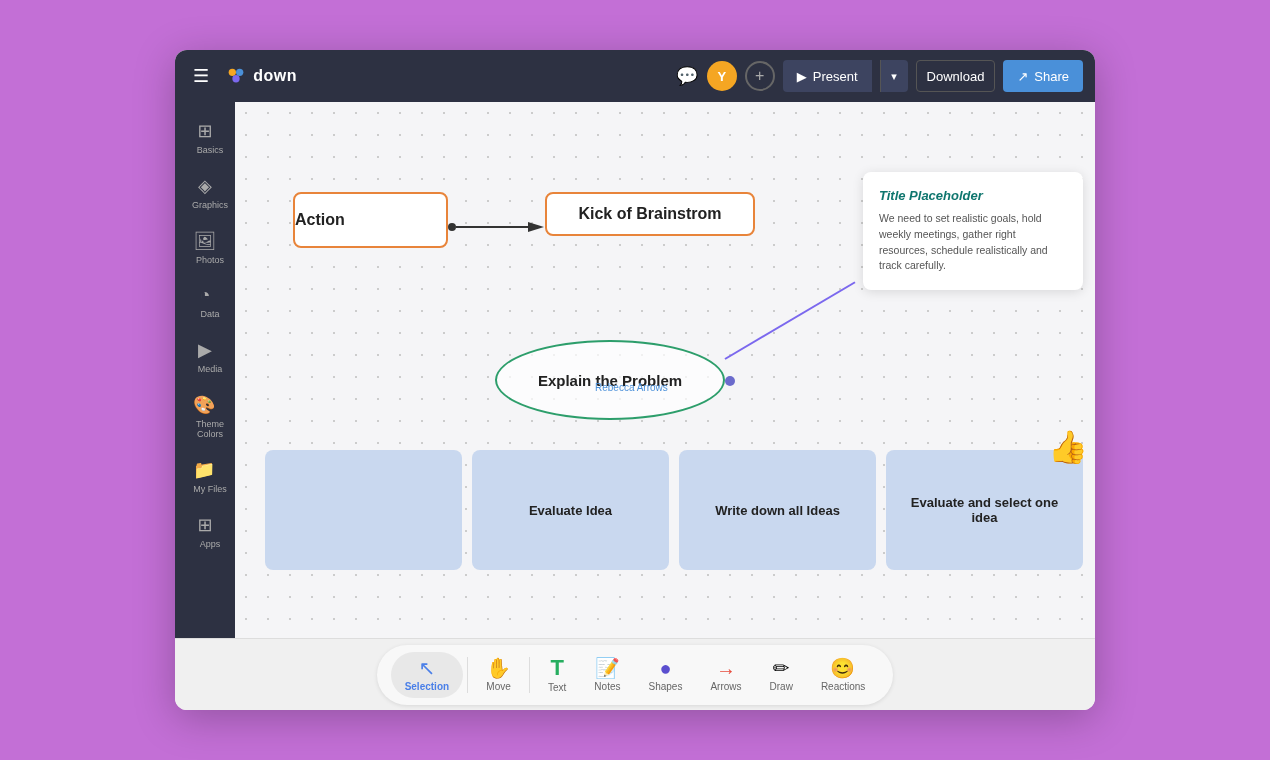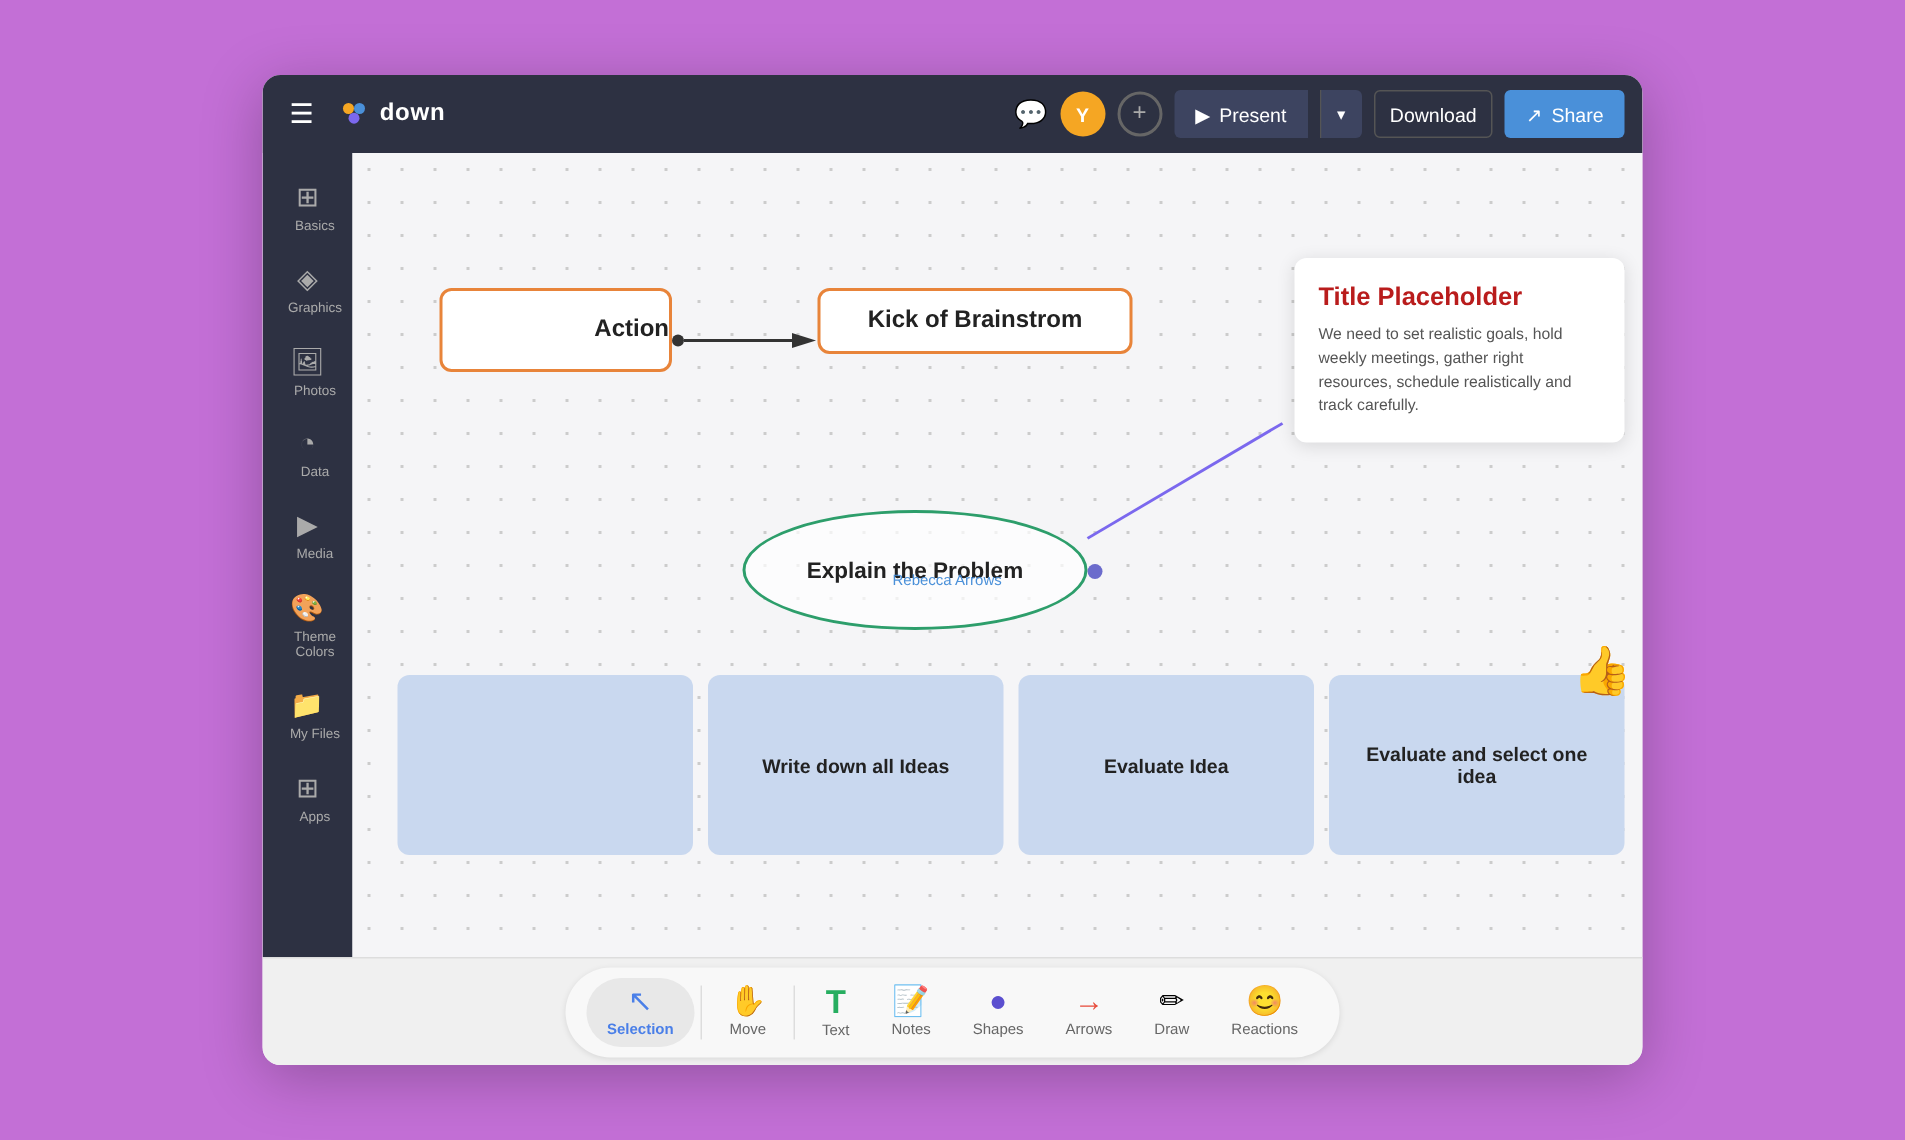--- a/index.html
+++ b/index.html
@@ -196,21 +196,21 @@
       position: absolute;
       left: 58px;
       top: 90px;
       width: 155px;
       height: 56px;
       border: 2.5px solid #e8843a;
       border-radius: 8px;
       background: #fff;
       display: flex;
       align-items: center;
-      justify-content: flex-end;
+      justify-content: flex-start;
       font-size: 16px;
       font-weight: 600;
       color: #222;
     }
     .shape-kick {
       position: absolute;
       left: 310px;
       top: 90px;
       width: 210px;
       height: 44px;
@@ -240,24 +240,25 @@
       position: absolute;
       right: 12px;
       top: 70px;
       width: 220px;
       background: #fff;
       border-radius: 8px;
       padding: 16px;
       box-shadow: 0 2px 12px rgba(0,0,0,0.12);
     }
     .title-card-title {
-      font-size: 17px;
+      font-size: 13px;
       font-weight: 700;
-      color: #b91c1c;
+      color: #0f766e;
       margin-bottom: 8px;
+      font-style: italic;
     }
     .title-card-body {
       font-size: 10.5px;
       color: #555;
       line-height: 1.5;
     }
 
     .oval-explain {
       position: absolute;
       left: 260px;
@@ -490,24 +491,24 @@
       <div class="dot-connector"></div>
 
       <div class="oval-explain">
         <span>Explain the Problem</span>
       </div>
       <div class="oval-user-label">Rebecca Arrows</div>
 
       <div class="cards-row">
         <div class="card-item empty"></div>
         <div class="card-item">
-          <span>Write down all Ideas</span>
+          <span>Evaluate Idea</span>
         </div>
         <div class="card-item">
-          <span>Evaluate Idea</span>
+          <span>Write down all Ideas</span>
         </div>
         <div class="card-item">
           <span class="thumbs-up">👍</span>
           <span>Evaluate and select one idea</span>
         </div>
       </div>
 
     </div>
   </div>
 

